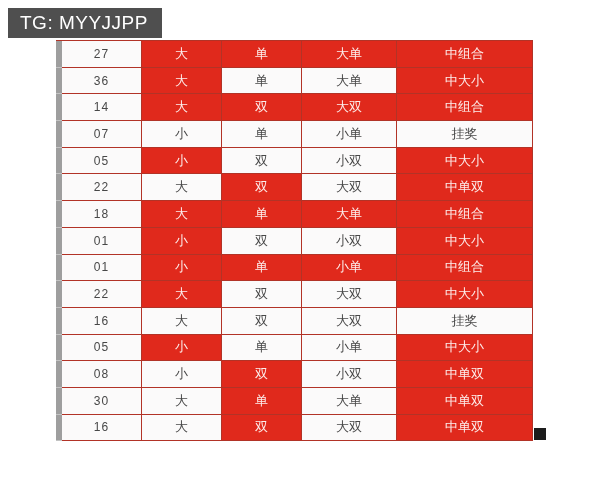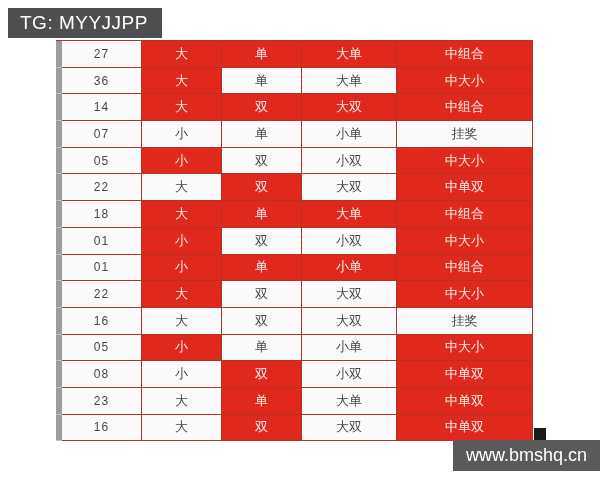--- a/index.html
+++ b/index.html
@@ -208,34 +208,33 @@
     <div class="strip"></div>
     <div class="cell num">08</div>
     <div class="cell white">小</div>
     <div class="cell red">双</div>
     <div class="cell white">小双</div>
     <div class="cell red">中单双</div>
   </div>
 
   <div class="row">
     <div class="strip"></div>
-    <div class="cell num">23</div>
+    <div class="cell num">30</div>
     <div class="cell white">大</div>
     <div class="cell red">单</div>
     <div class="cell white">大单</div>
     <div class="cell red">中单双</div>
   </div>
 
   <div class="row">
     <div class="strip"></div>
     <div class="cell num">16</div>
     <div class="cell white">大</div>
     <div class="cell red">双</div>
     <div class="cell white">大双</div>
     <div class="cell red">中单双</div>
   </div>
 </div>
 
   <div class="scroll-thumb"></div>
 
-  <div class="footer-bar">www.bmshq.cn</div>
 
 </div>
 
 </body></html>

